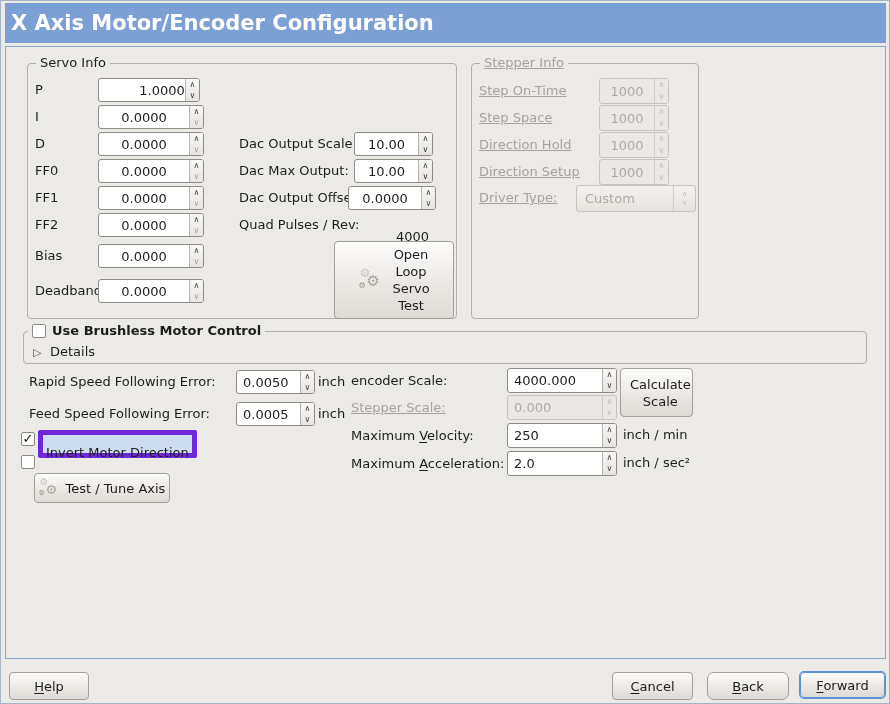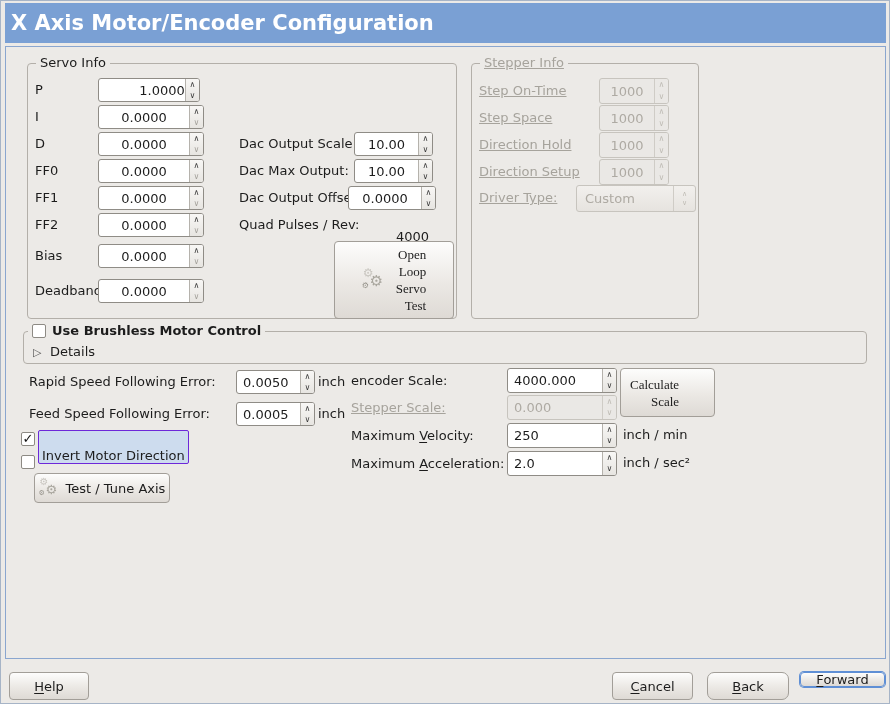--- a/index.html
+++ b/index.html
@@ -32,26 +32,26 @@
   .spinbox.disabled .sb-btns { background: #eae8e5; border-left-color: #cfccc6; }
   .spinbox.disabled .sb-b { color: #bfbcb5; }
   .btn { position: absolute; background: linear-gradient(#fdfdfc, #ebe8e4 55%, #dedad5); border: 1px solid #a29e98; border-radius: 4px; display: flex; align-items: center; justify-content: center; font-size: 13px; color: #1c1c1c; }
   .btn-focus { border-color: #5f8fd5; box-shadow: 0 0 0 1px #5f8fd5; }
   .chk { position: relative; display: inline-block; width: 14px; height: 14px; background: #fff; border: 1px solid #8d8a84; border-radius: 2px; }
   .chk .mark { position: absolute; left: 0; right: 0; top: -2px; font-size: 13px; font-weight: bold; text-align: center; color: #111; }
   .combo { position: absolute; display: flex; height: 27px; border: 1px solid #c7c4be; border-radius: 3px; background: linear-gradient(#f2f0ed, #e6e3df); font-size: 13px; }
   .c-val { flex: 1; display: flex; align-items: center; padding-left: 8px; color: #aeaaa3; }
   .c-btn { width: 22px; border-left: 1px solid #cfccc6; display: flex; flex-direction: column; align-items: center; justify-content: center; color: #bfbcb5; font-size: 7px; line-height: 1.15; }
   .unit { position: absolute; font-size: 13px; height: 24px; line-height: 24px; white-space: nowrap; }
-  .hl { position: absolute; border: 1px solid #6d28d9; border-radius: 2px; padding: 16px 3px; font-size: 13px; height: 19px; line-height: 17px; background:#cddcee; white-space: nowrap; }
+  .hl { position: absolute; border: 5px solid #6d28d9; border-radius: 2px; padding: 9px 3px; font-size: 13px; height: 19px; line-height: 17px; background:#cddcee; white-space: nowrap; }
   .gear { position: relative; display: inline-block; }
   .gear span { position: absolute; line-height: 1; }
   .exp { position: absolute; font-size: 11px; color: #4a4a4a; line-height: 1; }
   .mn { text-decoration: underline; text-underline-offset: 2px; }
-  .olines div { font-size: 13px; line-height: 17px; text-align: right; font-family: Liberation Serif, serif; }
+  .olines div { font-size: 13px; line-height: 17px; text-align: center; }
 </style>
 </head>
 <body>
 
 <div class="window">
 
   <div class="titlebar" style="background: rgb(122, 160, 212);">
     <span>X Axis Motor/Encoder Configuration</span>
   </div>
 
@@ -258,21 +258,21 @@
   <div class="unit" style="left:317px; top:401px;">inch</div>
 
   <div class="lbl lh25" style="left:350px; top:367px;">encoder Scale:</div>
   <div class="spinbox" style="left:506px; top:367px; width:110px; height:25px;">
     <div class="sb-val left">4000.000</div>
     <div class="sb-btns">
       <div class="sb-b">∧</div>
       <div class="sb-b">∨</div>
     </div>
   </div>
-  <div class="btn" style="left:619px; top:367px; width:95px; height:49px; justify-content:flex-start; padding-left:9px;">
+  <div class="btn" style="left:619px; top:367px; width:73px; height:49px; justify-content:flex-start; padding-left:9px;">
     <span class="olines">
       <div>Calculate</div>
       <div>Scale</div>
     </span>
   </div>
 
   <div class="lbl lh25 dis" style="left:350px; top:394px;">Stepper Scale:</div>
   <div class="spinbox disabled" style="left:506px; top:394px; width:110px; height:25px;">
     <div class="sb-val left">0.000</div>
     <div class="sb-btns">
@@ -321,17 +321,17 @@
 
   <div class="btn" style="left:8px; top:671px; width:80px; height:28px;">
     <span><span class="mn">H</span><span>elp</span></span>
   </div>
   <div class="btn" style="left:611px; top:671px; width:81px; height:28px;">
     <span><span class="mn">C</span><span>ancel</span></span>
   </div>
   <div class="btn" style="left:706px; top:671px; width:82px; height:28px;border-radius:7px;">
     <span><span class="mn">B</span><span>ack</span></span>
   </div>
-  <div class="btn btn-focus" style="left: 799px; top: 671px; width: 85px; height: 15px; border-color: rgb(95, 143, 213);">
+  <div class="btn btn-focus" style="left: 799px; top: 671px; width: 85px; height: 26px; border-color: rgb(95, 143, 213);">
     <span><span class="mn">F</span><span>orward</span></span>
   </div>
 
 </div>
 
 </body></html>

